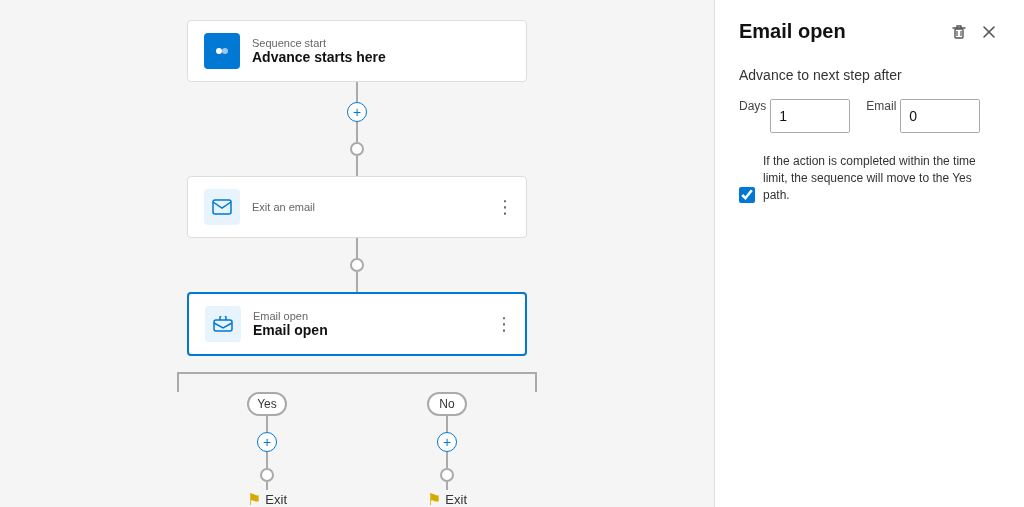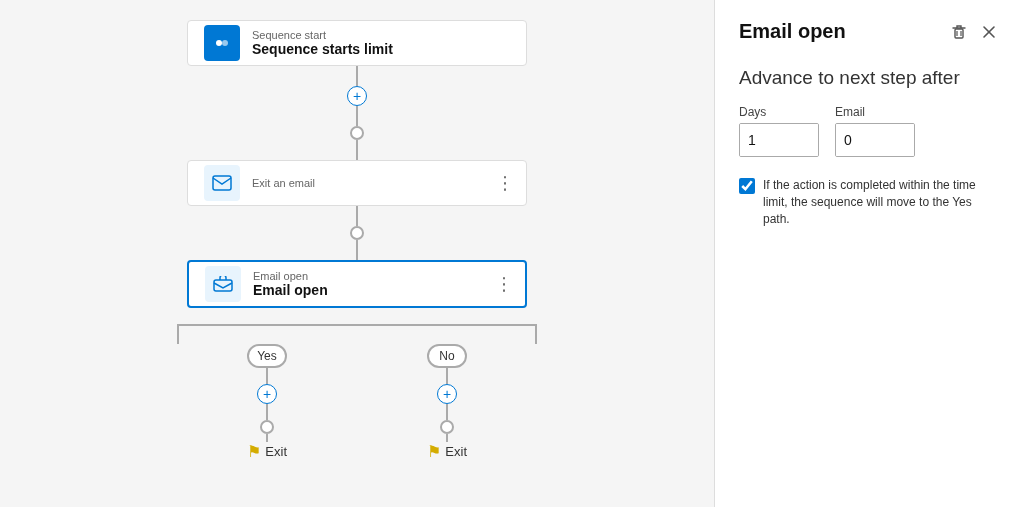--- a/index.html
+++ b/index.html
@@ -30,21 +30,21 @@
       align-items: center;
       position: relative;
       width: 100%;
     }
 
     
     .flow-card {
       background: #fff;
       border: 1px solid #ddd;
       border-radius: 4px;
-      padding: 4px 16px;
+      padding: 12px 16px;
       width: 340px;
       display: flex;
       align-items: center;
       position: relative;
       cursor: pointer;
     }
 
     .flow-card.selected {
       border: 2px solid #0078d4;
     }
@@ -199,35 +199,34 @@
       border: none;
       cursor: pointer;
       color: #555;
       font-size: 18px;
       display: flex;
       align-items: center;
       padding: 2px;
     }
 
     .section-label {
-      font-size: 19px;
+      font-size: 14px;
       color: #333;
       margin-bottom: 16px;
       font-weight: 500;
     }
 
     .time-inputs {
       display: flex;
       gap: 16px;
       margin-bottom: 20px;
     }
 
     .time-input-group {
       display: flex;
-      flex-direction: column;
       gap: 4px;
     }
 
     .time-input-label {
       font-size: 12px;
       color: #444;
     }
 
     .time-input-wrapper {
       display: flex;
@@ -244,21 +243,21 @@
       padding: 0 8px;
       font-size: 14px;
       color: #111;
       border: none;
       outline: none;
       height: 100%;
     }
 
     .checkbox-row {
       display: flex;
-      align-items: flex-start;
+      align-items: flex-end;
       gap: 8px;
     }
 
     .checkbox-input {
       width: 16px;
       height: 16px;
       accent-color: #0078d4;
       margin-top: 1px;
       flex-shrink: 0;
       cursor: pointer;
@@ -279,21 +278,21 @@
 
     <div class="flow-card">
       <div class="card-icon blue-bg">
         <svg width="20" height="20" viewBox="0 0 20 20" fill="none">
           <circle cx="7" cy="10" r="3" fill="white"></circle>
           <circle cx="13" cy="10" r="3" fill="white" opacity="0.6"></circle>
         </svg>
       </div>
       <div class="card-text">
         <div class="card-label">Sequence start</div>
-        <div class="card-title">Sequence starts limit</div>
+        <div class="card-title">Advance starts here</div>
       </div>
     </div>
 
     <div class="connector" style="height:20px; display:flex; flex-direction:column; align-items:center;">
       <div class="vline"></div>
     </div>
     <div class="connector-plus">+</div>
     <div class="vline"></div>
     <div class="connector-circle"></div>
     <div class="vline"></div>

